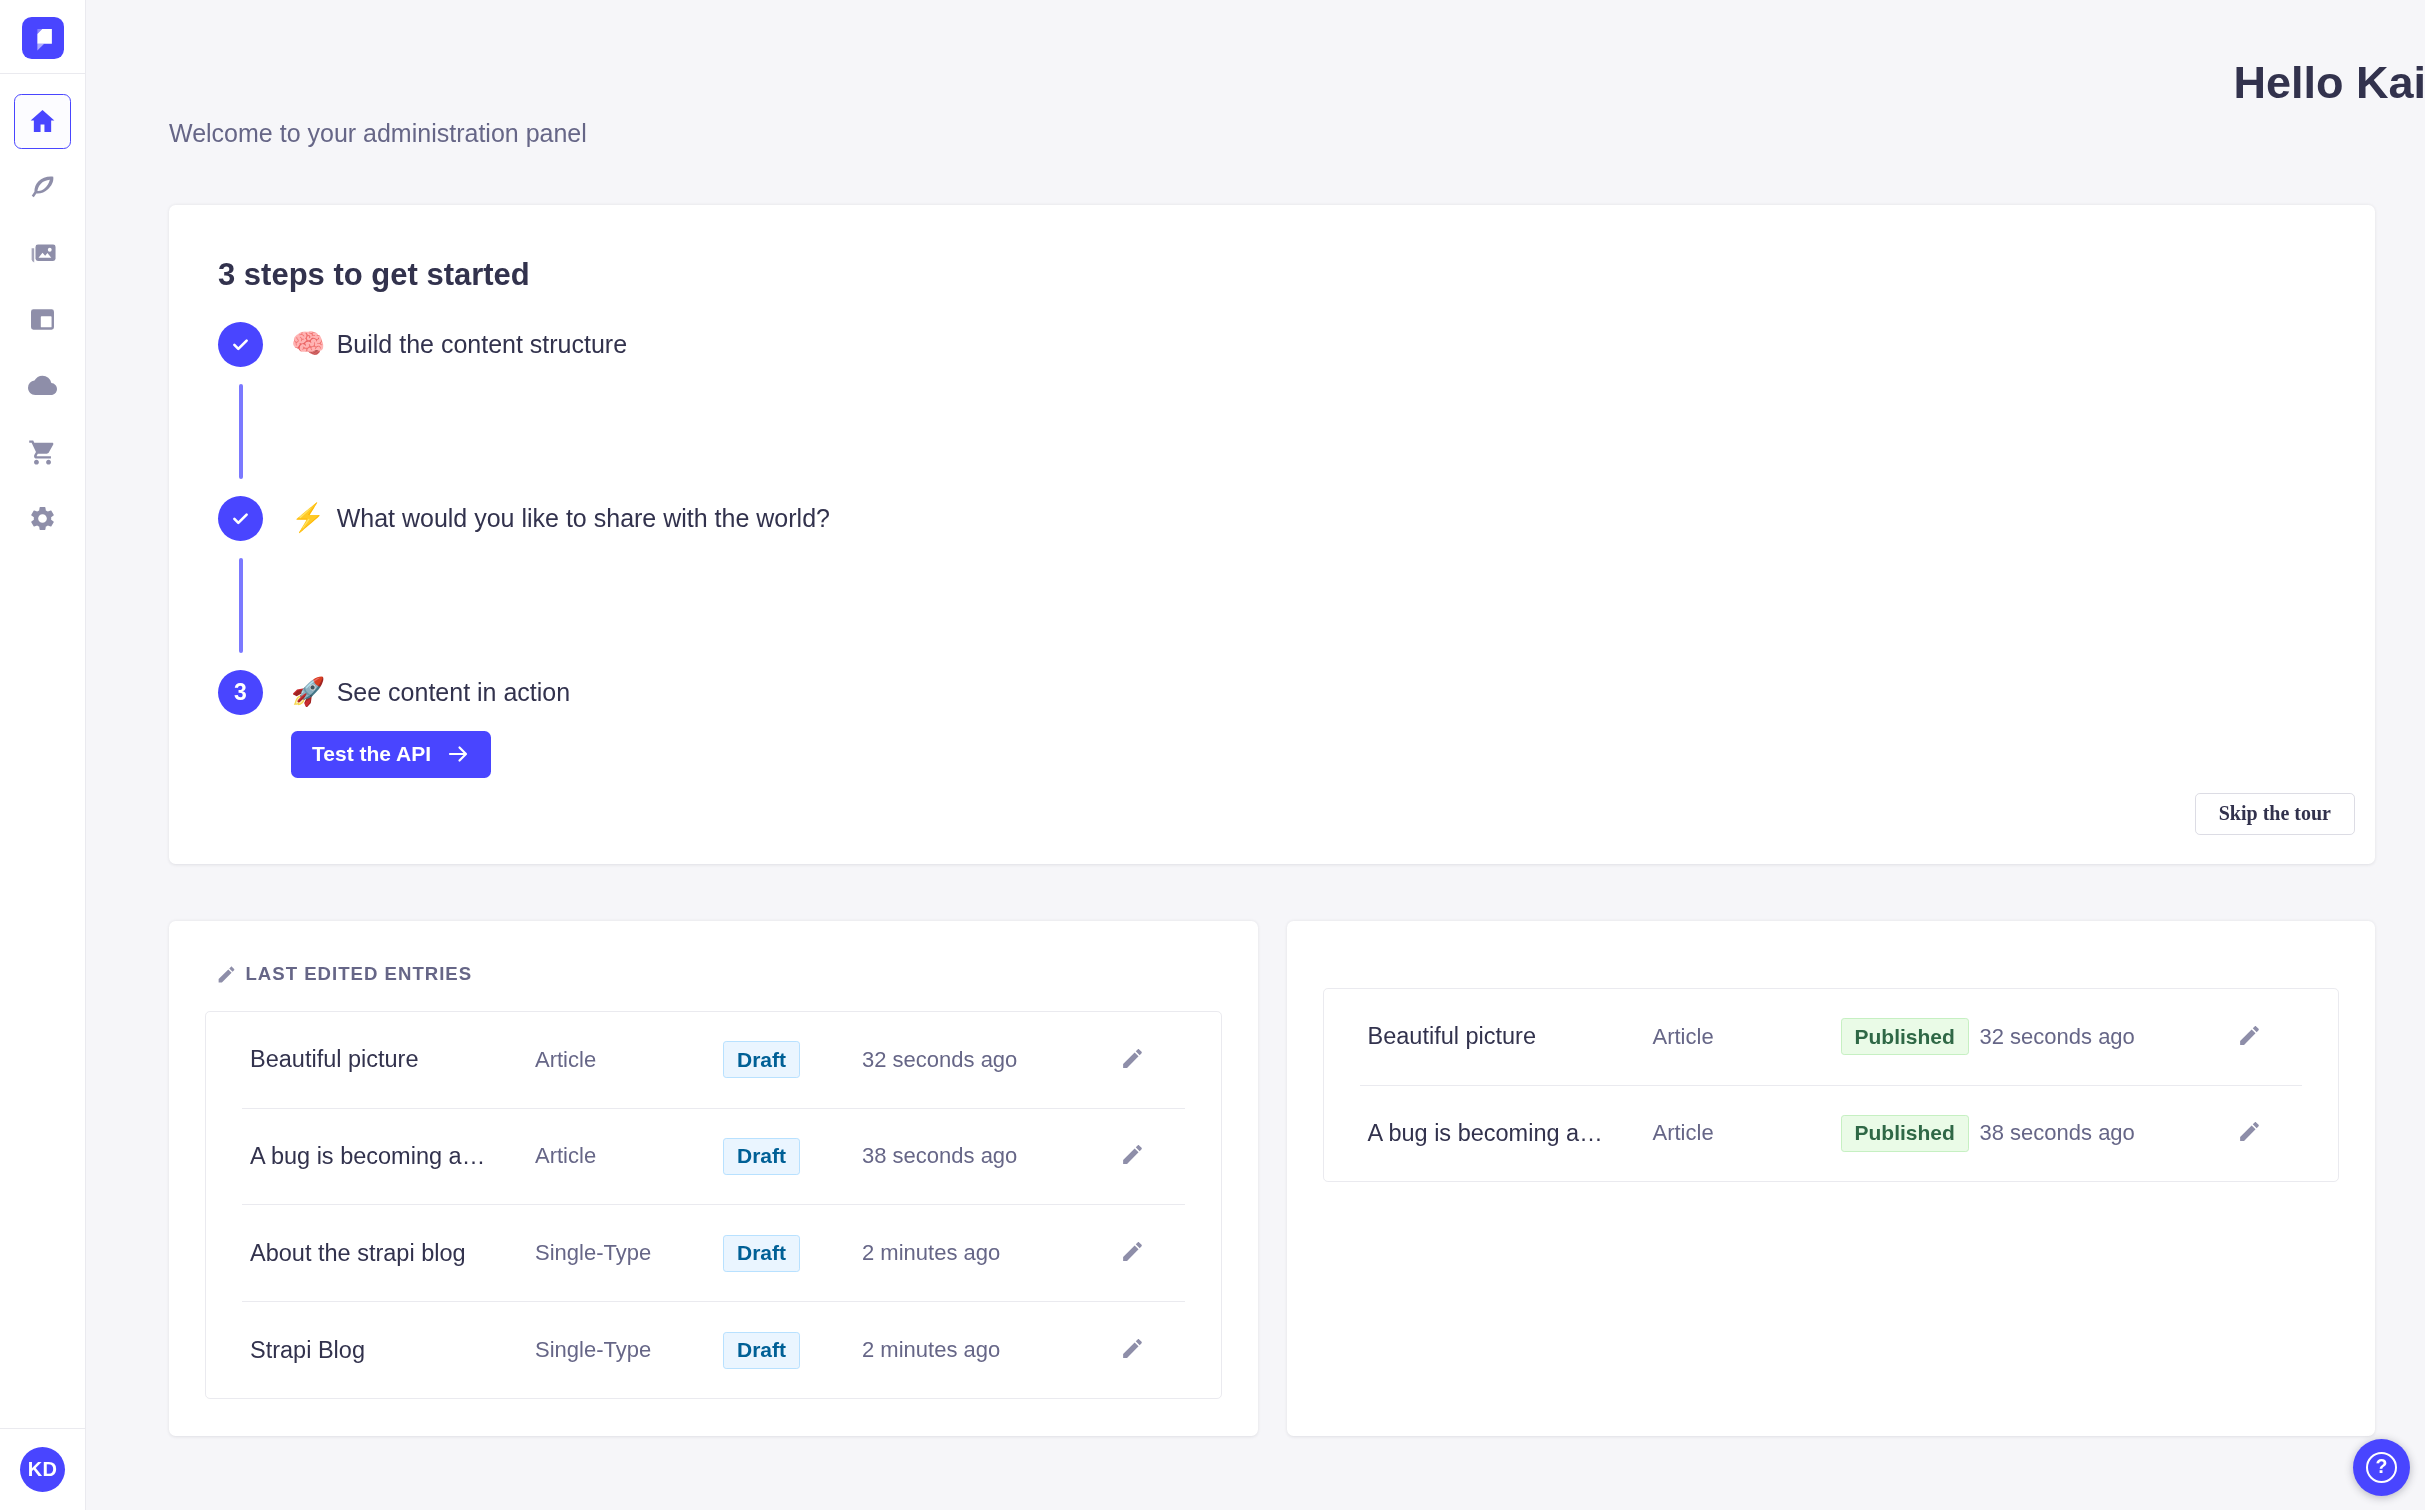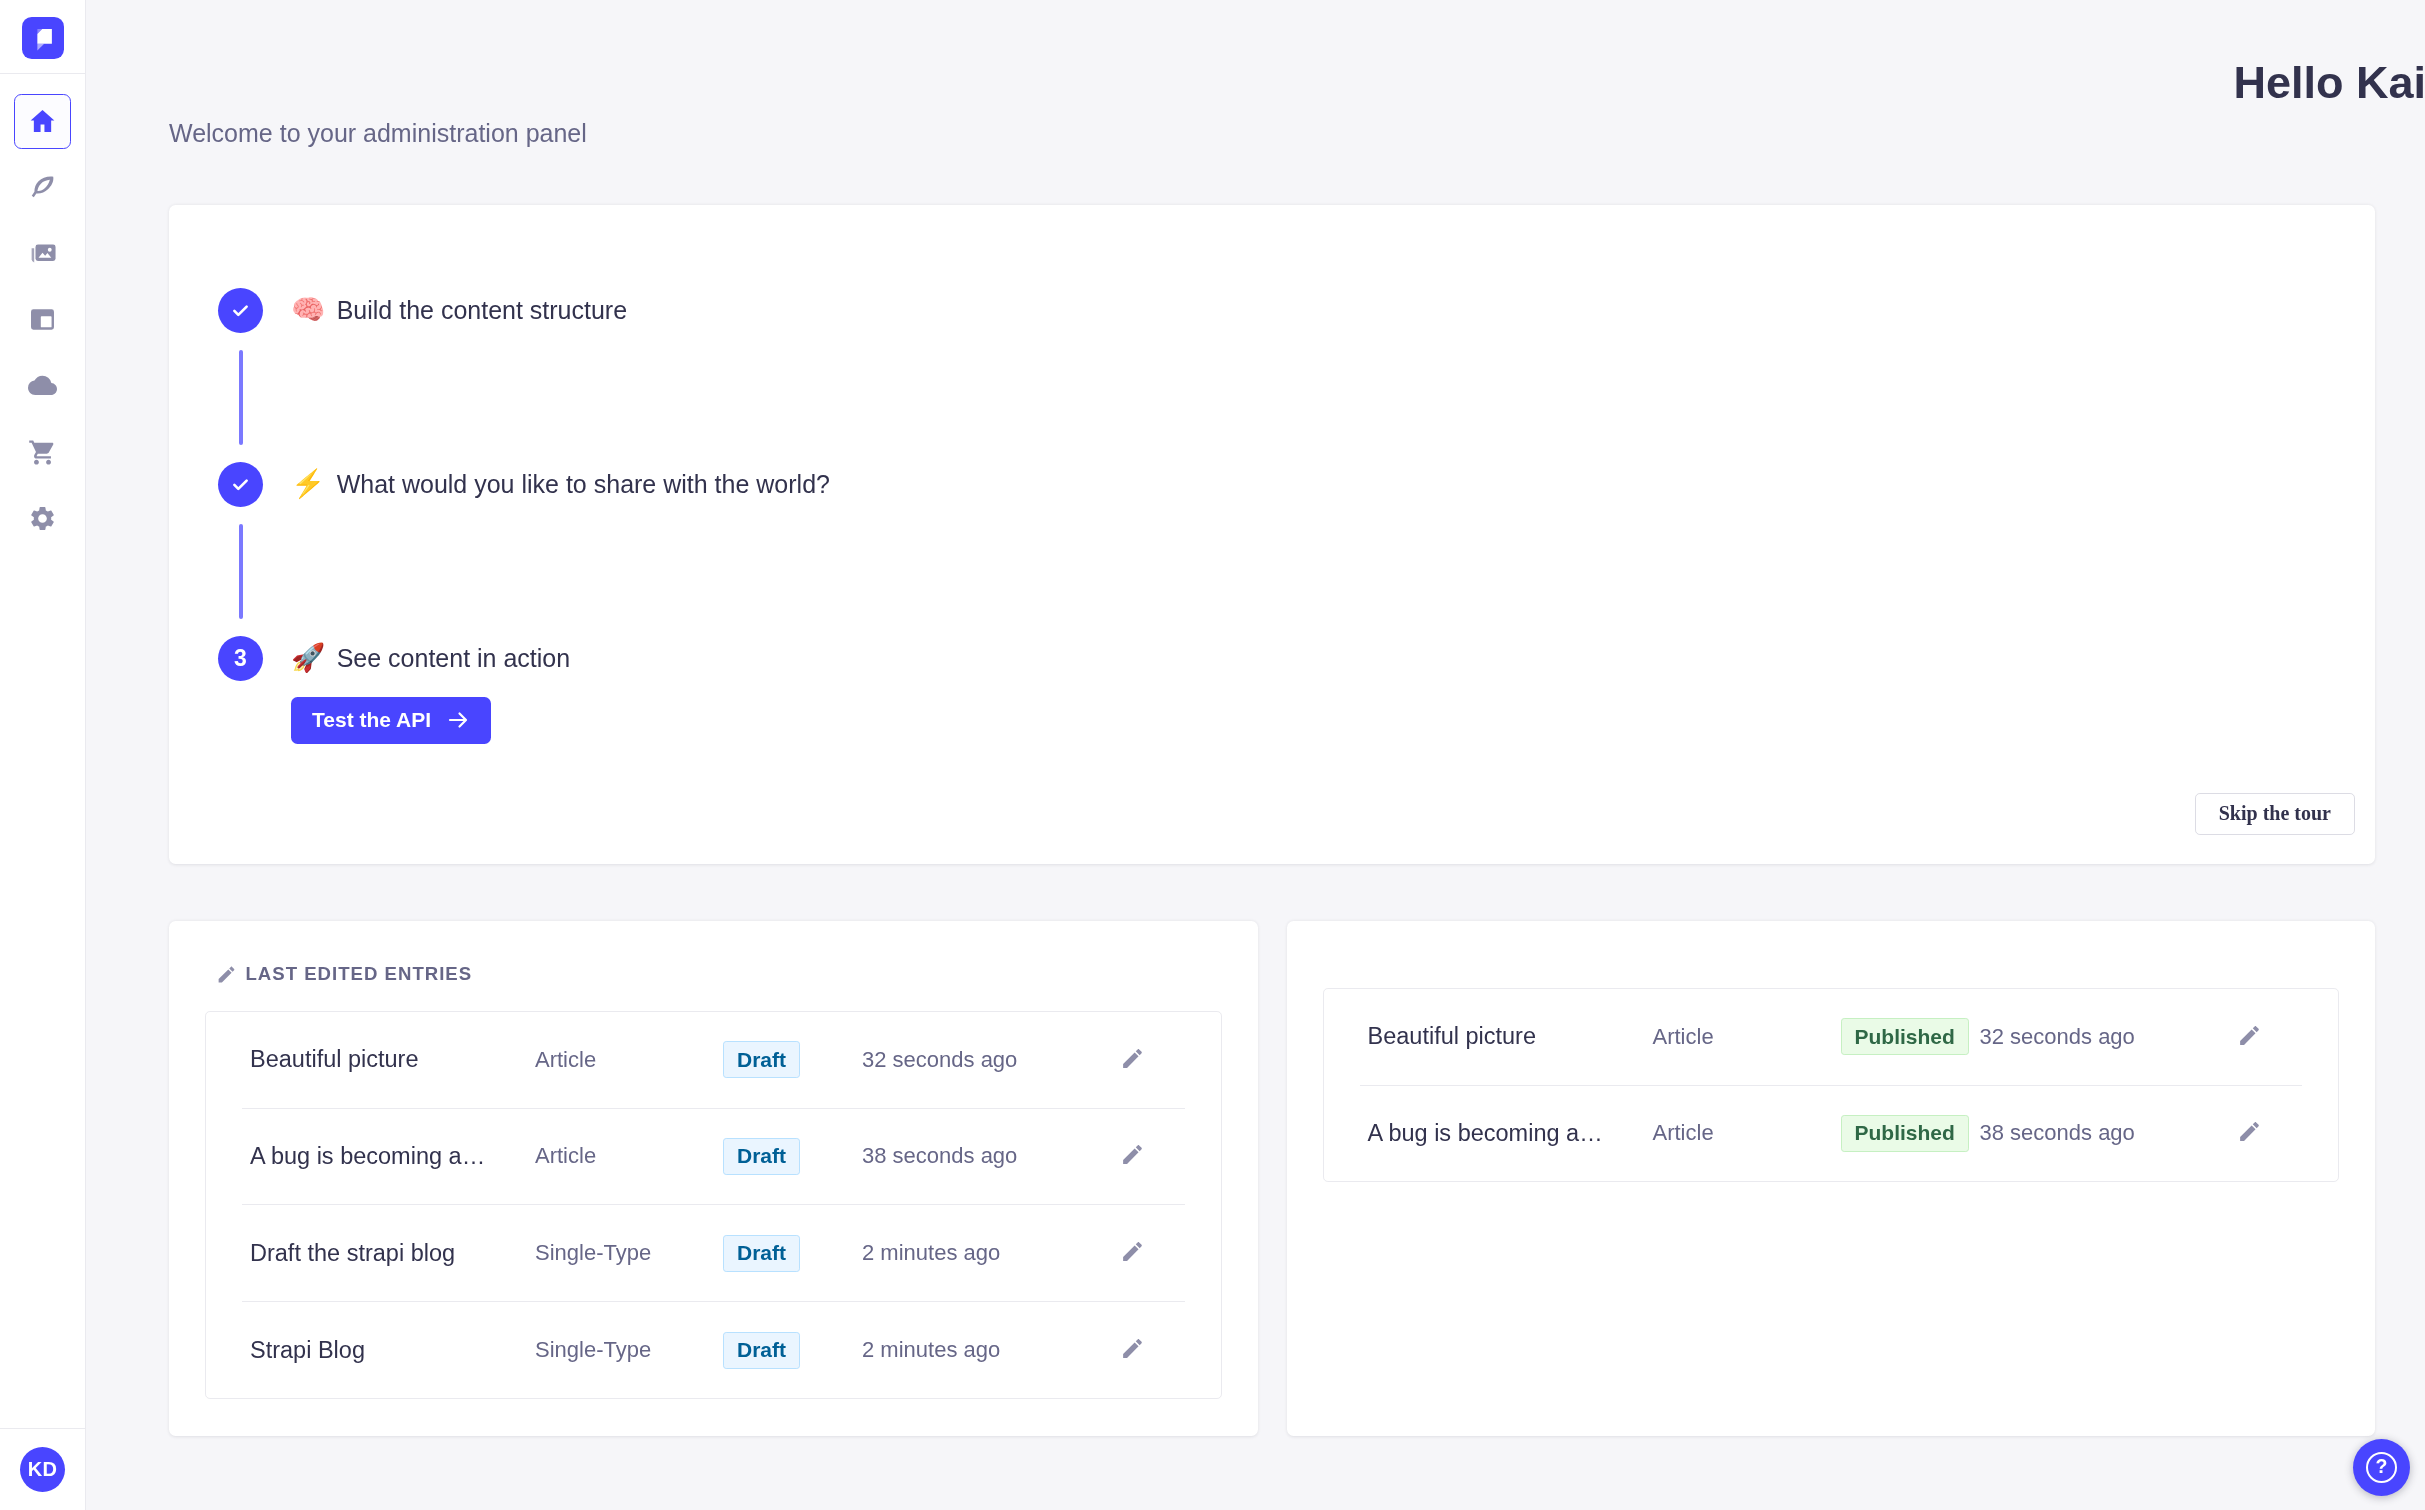--- a/index.html
+++ b/index.html
@@ -180,20 +180,21 @@
       <div class="sb-divider"></div>
       <button class="avatar">KD</button>
     </div>
   </aside>
 
   <main>
     <h1 class="page-title">Hello Kai</h1>
     <p class="page-subtitle">Welcome to your administration panel</p>
 
     <section class="steps-card">
+      <h2 class="steps-title">3 steps to get started</h2>
       <div class="steps">
 
         <div class="step spaced">
           <div class="rail">
             <div class="circle">
               <svg viewBox="0 0 24 24" fill="none" stroke="#ffffff" stroke-width="3" stroke-linecap="round" stroke-linejoin="round">
                   <path d="M5 12.5l4.5 4.5L19 7.5"></path>
                 </svg>
             </div>
             <div class="connector"></div>
@@ -278,21 +279,21 @@
             <span class="t-time">38 seconds ago</span>
             <button class="t-edit">
               <svg viewBox="0 0 24 24">
                   <path d="M3 17.25V21h3.75L17.81 9.94l-3.75-3.75L3 17.25zM20.71 7.04c.39-.39.39-1.02 0-1.41l-2.34-2.34c-.39-.39-1.02-.39-1.41 0l-1.83 1.83 3.75 3.75 1.83-1.83z"></path>
                 </svg>
             </button>
           </div>
           <div class="row-divider"></div>
 
           <div class="trow">
-            <span class="t-title">Draft the strapi blog</span>
+            <span class="t-title">About the strapi blog</span>
             <span class="t-type">Single-Type</span>
             <span class="badge draft">Draft</span>
             <span class="t-time">2 minutes ago</span>
             <button class="t-edit">
               <svg viewBox="0 0 24 24">
                   <path d="M3 17.25V21h3.75L17.81 9.94l-3.75-3.75L3 17.25zM20.71 7.04c.39-.39.39-1.02 0-1.41l-2.34-2.34c-.39-.39-1.02-.39-1.41 0l-1.83 1.83 3.75 3.75 1.83-1.83z"></path>
                 </svg>
             </button>
           </div>
           <div class="row-divider"></div>

